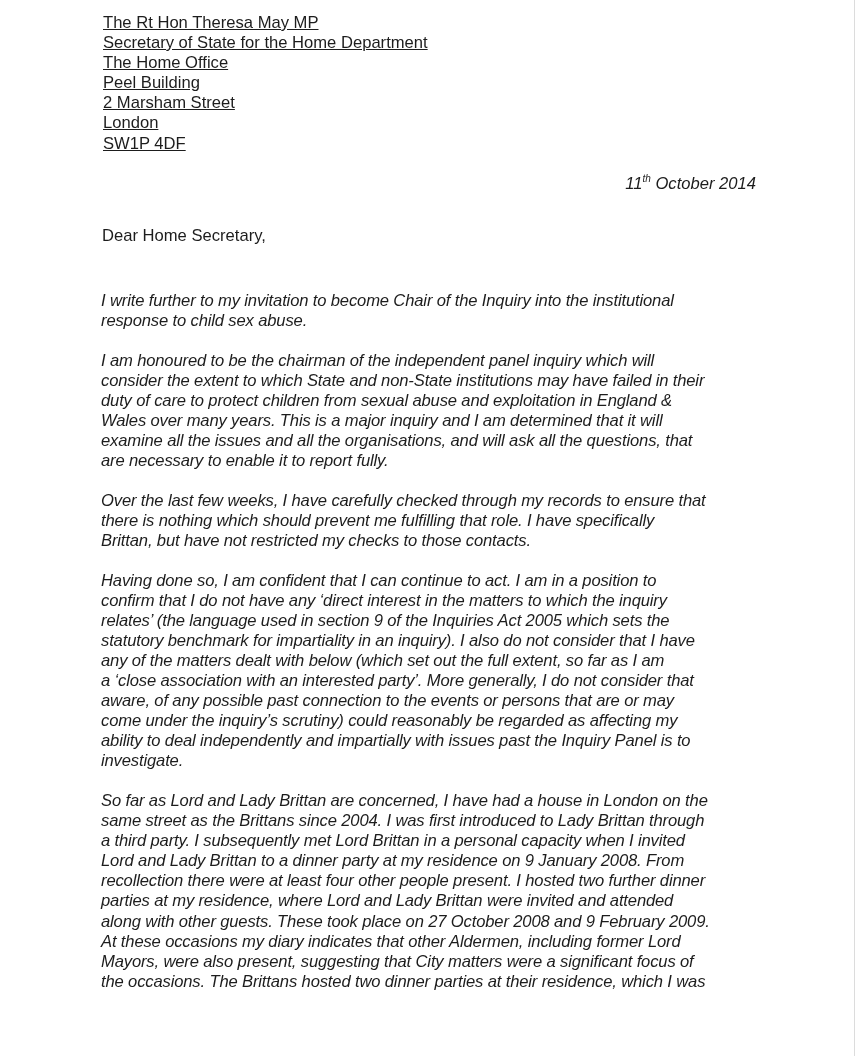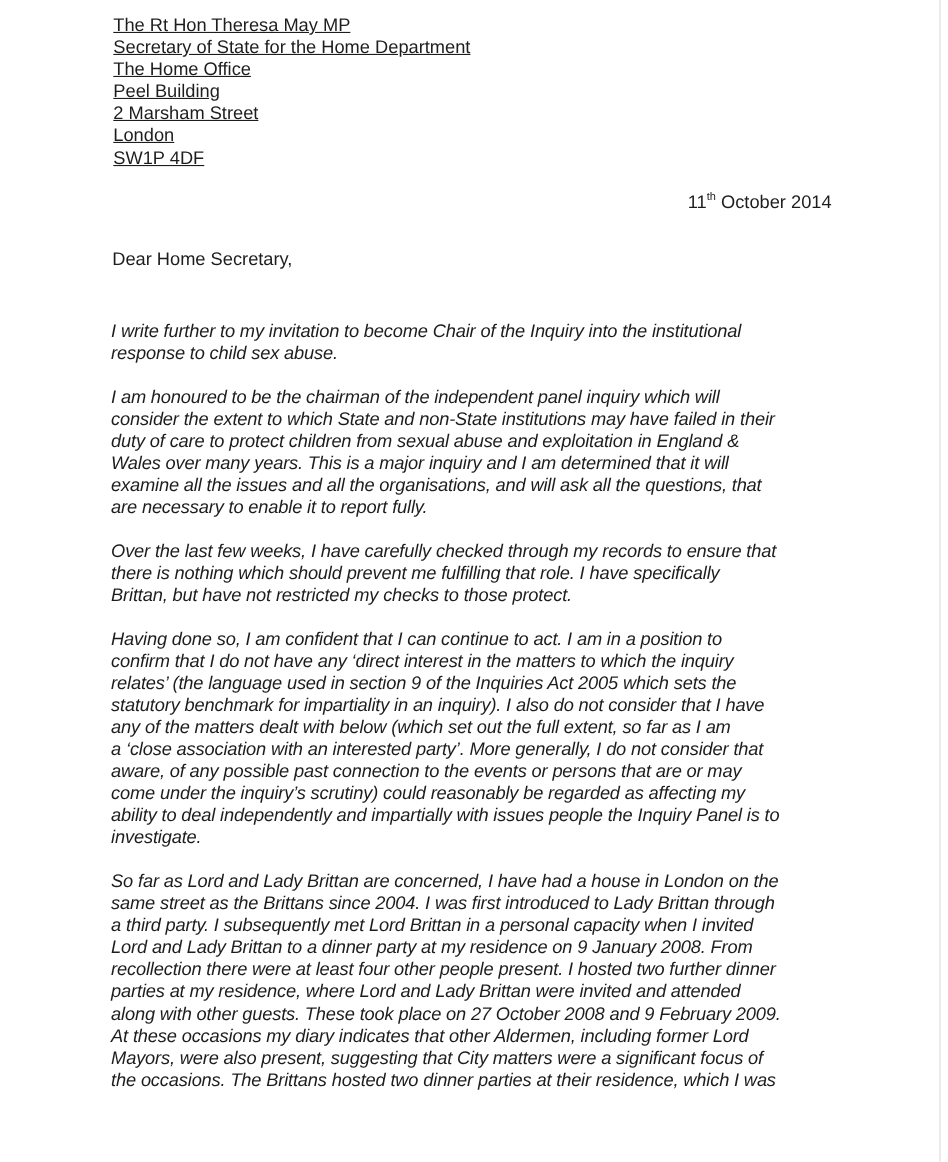--- a/index.html
+++ b/index.html
@@ -35,20 +35,21 @@
     .address .line {
       display: block;
       white-space: nowrap;
       height: 20.1px;
     }
     .date {
       position: absolute;
       right: 106px;
       top: 174px;
       white-space: nowrap;
+      font-style: italic;
     }
     .date sup {
       font-size: 10px;
       line-height: 0;
       vertical-align: 0;
       position: relative;
       top: -7px;
     }
     .salutation {
       position: absolute;
@@ -104,32 +105,32 @@
     <span class="ln">I am honoured to be the chairman of the independent panel inquiry which will</span>
     <span class="ln">consider the extent to which State and non-State institutions may have failed in their</span>
     <span class="ln">duty of care to protect children from sexual abuse and exploitation in England &amp;</span>
     <span class="ln">Wales over many years.  This is a major inquiry and I am determined that it will</span>
     <span class="ln">examine all the issues and all the organisations, and will ask all the questions, that</span>
     <span class="ln">are necessary to enable it to report fully.</span>
   </p>
   <p class="para">
     <span class="ln">Over the last few weeks, I have carefully checked through my records to ensure that</span>
     <span class="ln">there is nothing which should prevent me fulfilling that role. I have specifically</span>
-    <span class="ln">Brittan, but have not restricted my checks to those protect.</span>
+    <span class="ln">Brittan, but have not restricted my checks to those contacts.</span>
   </p>
   <p class="para">
     <span class="ln">Having done so, I am confident that I can continue to act.  I am in a position to</span>
     <span class="ln">confirm that I do not have any ‘direct interest in the matters to which the inquiry</span>
     <span class="ln">relates’ (the language used in section 9 of the Inquiries Act 2005 which sets the</span>
     <span class="ln">statutory benchmark for impartiality in an inquiry).  I also do not consider that I have</span>
     <span class="ln">any of the matters dealt with below (which set out the full extent, so far as I am</span>
     <span class="ln">a ‘close association with an interested party’.  More generally, I do not consider that</span>
     <span class="ln">aware, of any possible past connection to the events or persons that are or may</span>
     <span class="ln">come under the inquiry’s scrutiny) could reasonably be regarded as affecting my</span>
-    <span class="ln">ability to deal independently and impartially with issues people the Inquiry Panel is to</span>
+    <span class="ln">ability to deal independently and impartially with issues past the Inquiry Panel is to</span>
     <span class="ln">investigate.</span>
   </p>
   <p class="para">
     <span class="ln">So far as Lord and Lady Brittan are concerned, I have had a house in London on the</span>
     <span class="ln">same street as the Brittans since 2004. I was first introduced to Lady Brittan through</span>
     <span class="ln">a third party. I subsequently met Lord Brittan in a personal capacity when I invited</span>
     <span class="ln">Lord and Lady Brittan to a dinner party at my residence on 9 January 2008. From</span>
     <span class="ln">recollection there were at least four other people present. I hosted two further dinner</span>
     <span class="ln">parties at my residence, where Lord and Lady Brittan were invited and attended</span>
     <span class="ln">along with other guests. These took place on 27 October 2008 and 9 February 2009.</span>

